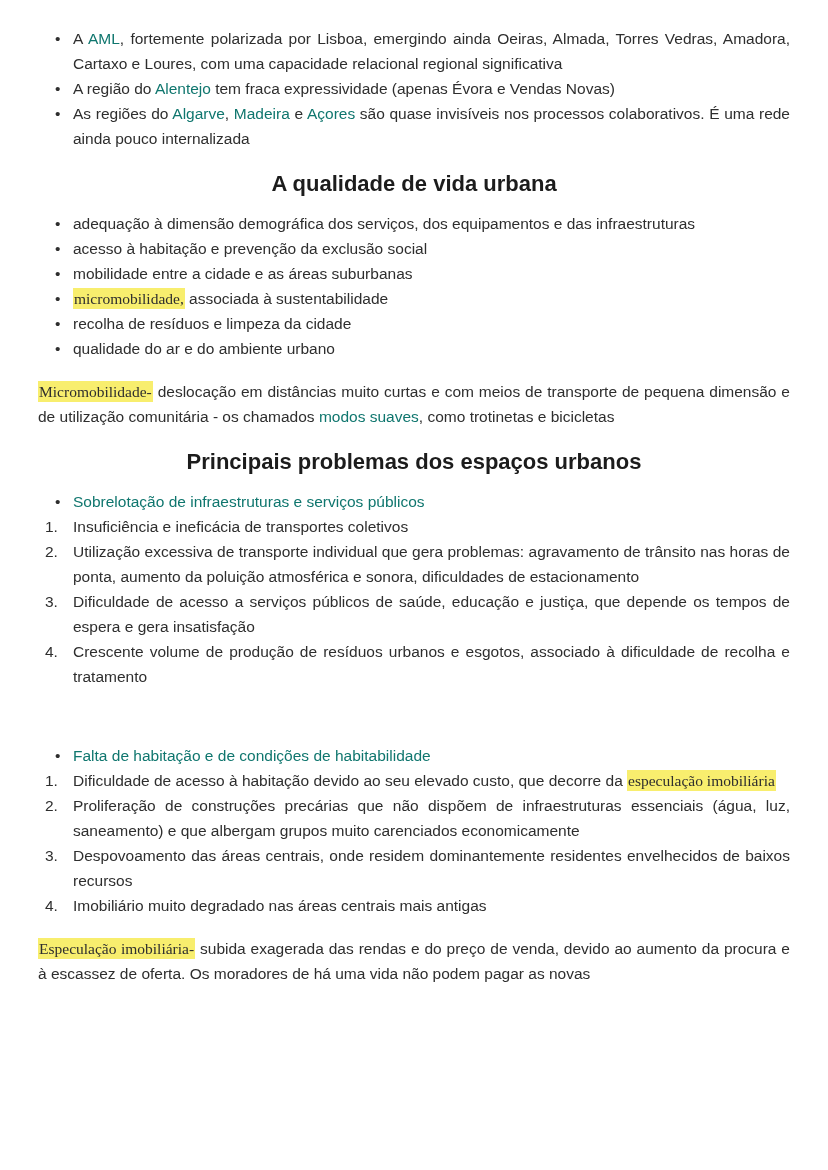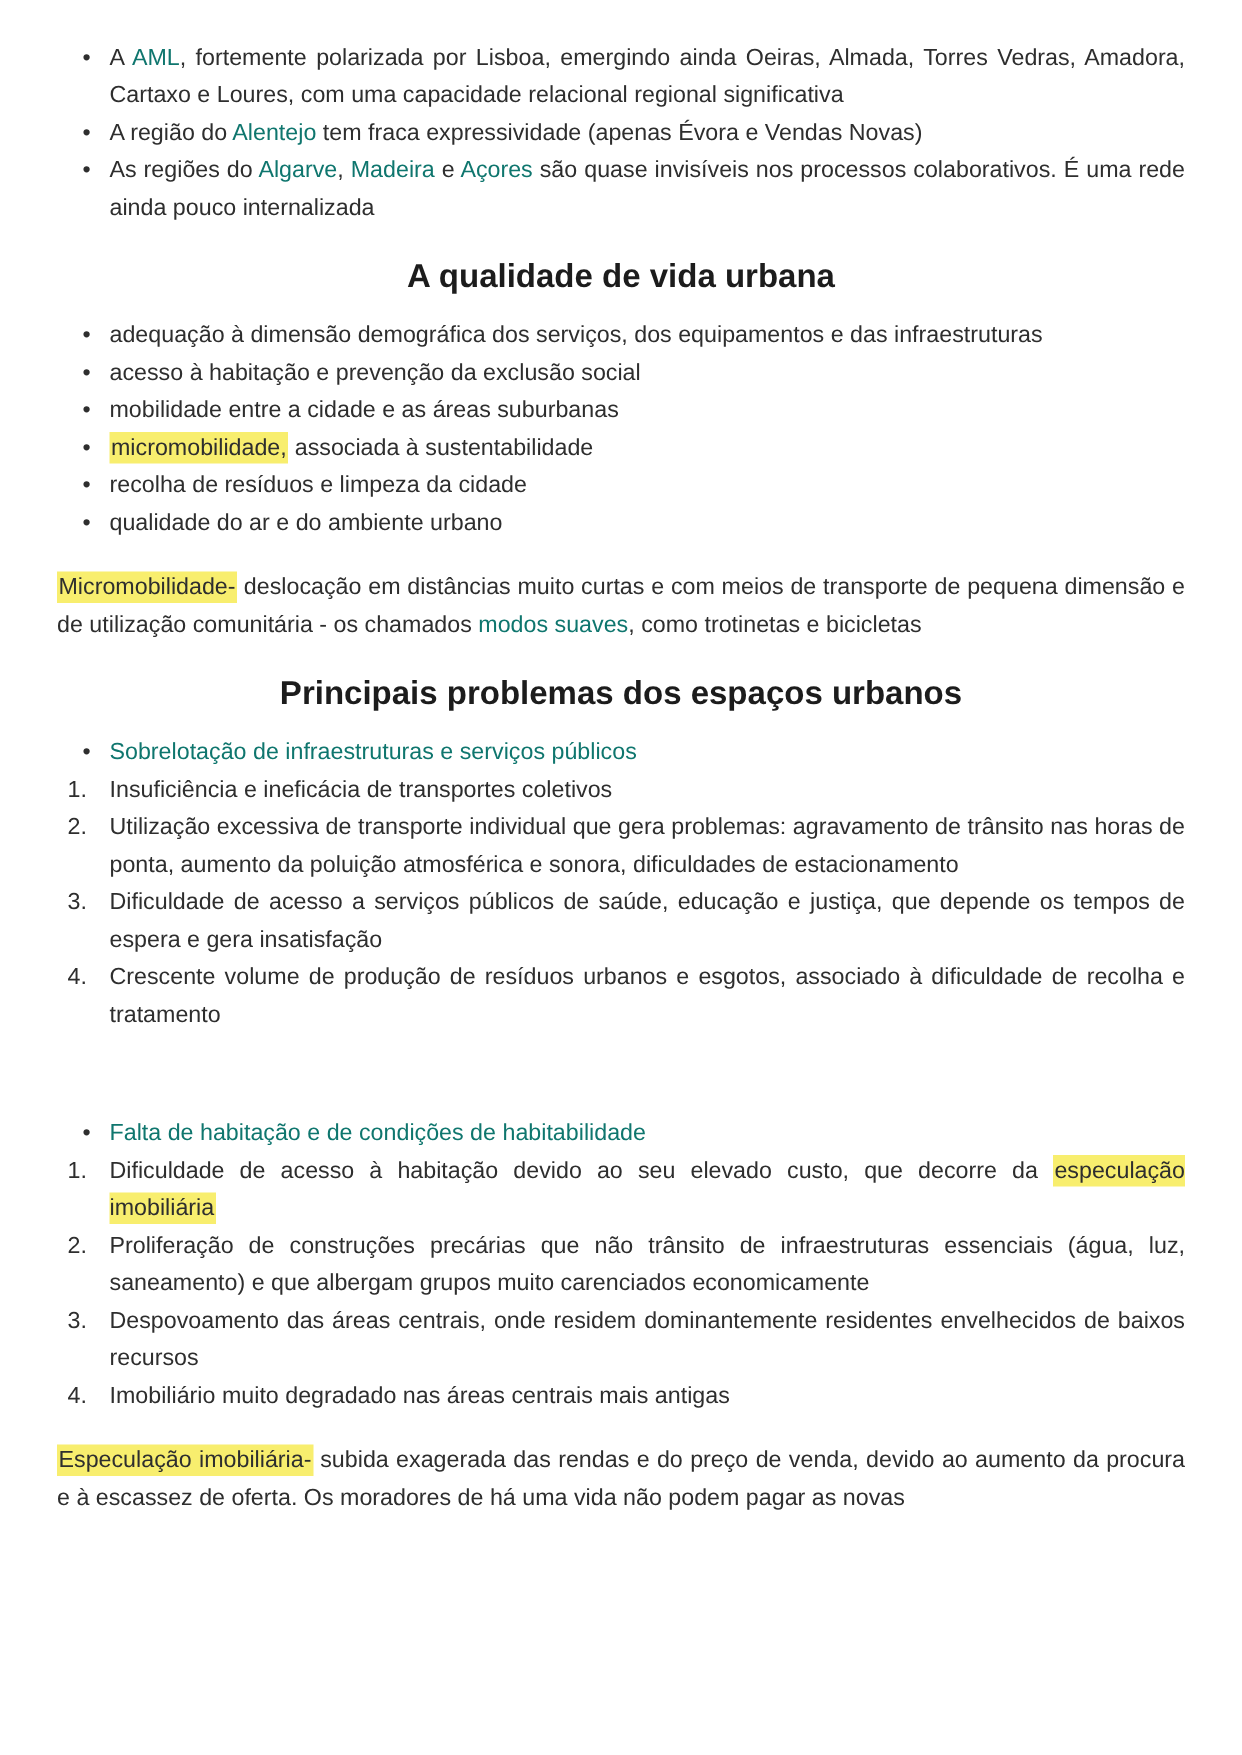--- a/index.html
+++ b/index.html
@@ -59,20 +59,21 @@
   .li-text {
     flex: 1 1 auto;
     text-align: justify;
   }
   
   strong { font-weight: 400; color: #0f766e; }
   mark {
     background: var(--highlight-color, #f8ee6e);
     color: inherit;
     padding: 2px 1px;
+    font-family: Liberation Serif, serif;
   }
   .spacer { height: 36px; }
   .last { margin-bottom: 0; }
 </style>
 </head>
 <body style="background: rgb(255, 255, 255);">
 
 <div class="page" id="doc-root">
     <ul class="block-list">
       <li class="list-item">
@@ -148,21 +149,21 @@
         <span class="li-text"><strong>Falta de habitação e de condições de habitabilidade</strong></span>
       </li>
     </ul>
     <ol class="block-list">
       <li class="list-item">
         <span class="marker number">1.</span>
         <span class="li-text"><span>Dificuldade de acesso à habitação devido ao seu elevado custo, que decorre da </span><mark>especulação imobiliária</mark></span>
       </li>
       <li class="list-item">
         <span class="marker number">2.</span>
-        <span class="li-text"><span>Proliferação de construções precárias que não trânsito de infraestruturas essenciais (água, luz, saneamento) e que albergam grupos muito carenciados economicamente</span></span>
+        <span class="li-text"><span>Proliferação de construções precárias que não dispõem de infraestruturas essenciais (água, luz, saneamento) e que albergam grupos muito carenciados economicamente</span></span>
       </li>
       <li class="list-item">
         <span class="marker number">3.</span>
         <span class="li-text"><span>Despovoamento das áreas centrais, onde residem dominantemente residentes envelhecidos de baixos recursos</span></span>
       </li>
       <li class="list-item">
         <span class="marker number">4.</span>
         <span class="li-text"><span>Imobiliário muito degradado nas áreas centrais mais antigas</span></span>
       </li>
     </ol>

